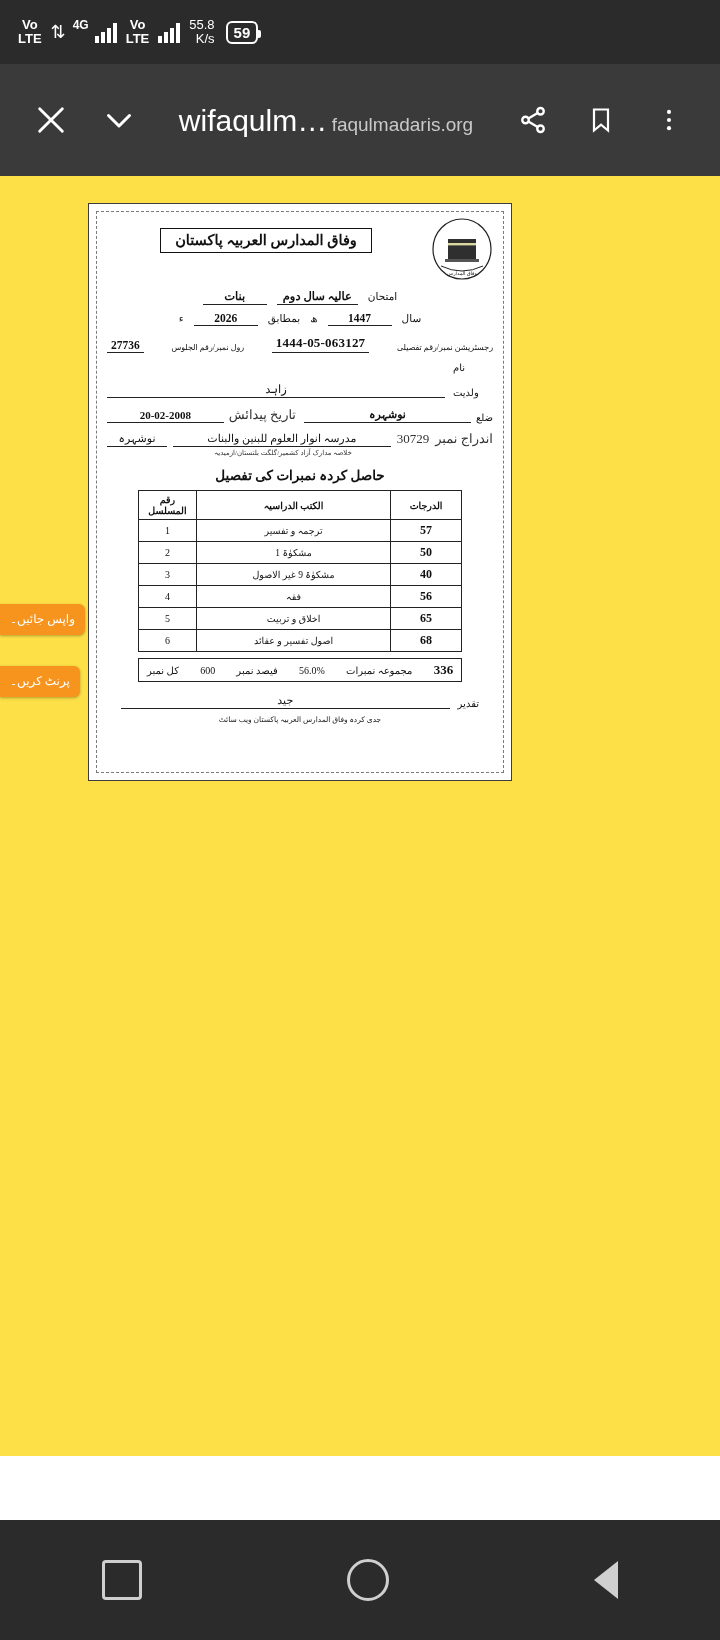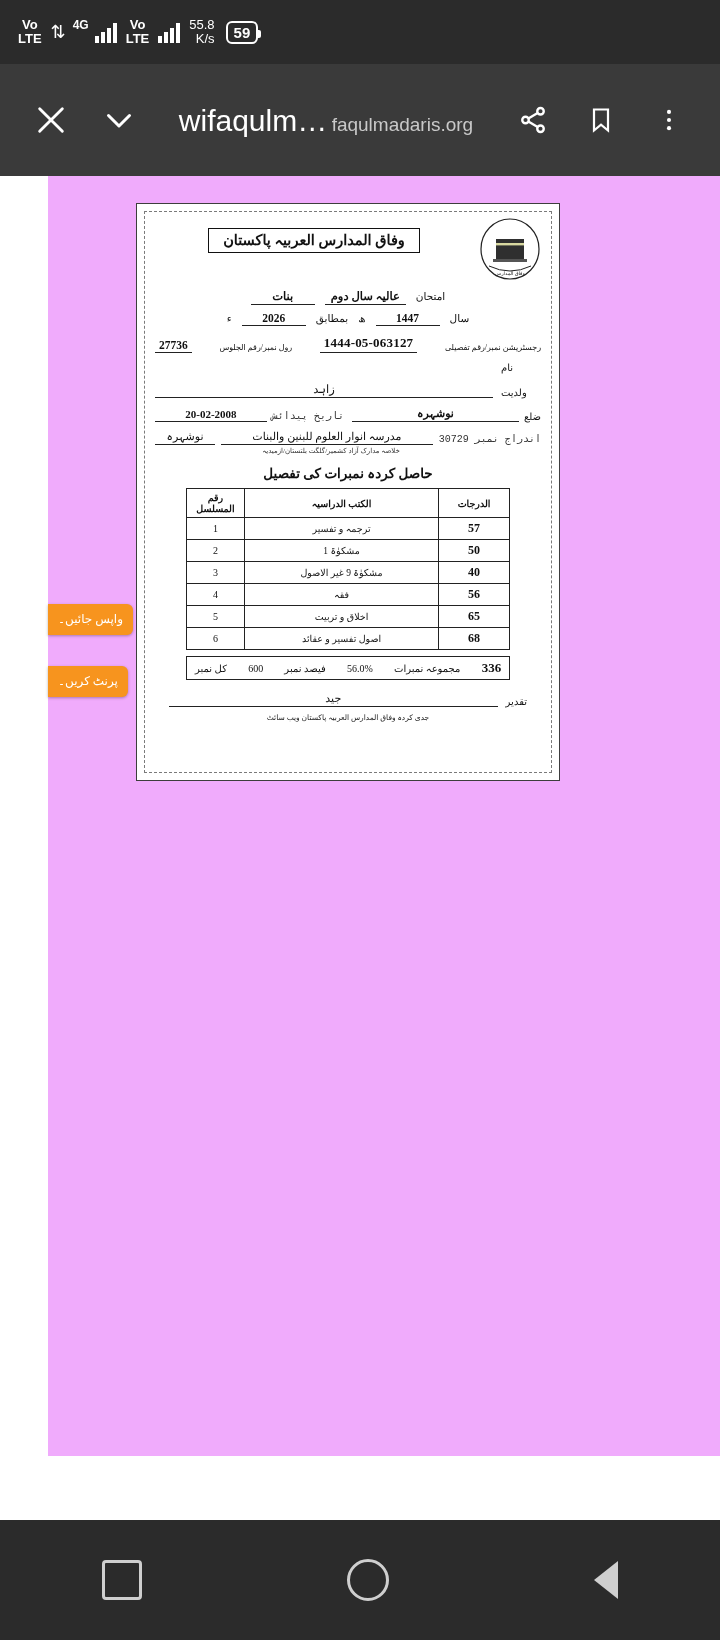--- a/index.html
+++ b/index.html
@@ -155,23 +155,22 @@
   .bb-url {
     font-size: 19px;
     color: #c9c9c9;
     margin-top: 4px;
     white-space: nowrap;
   }
 
   
   .content {
     position: relative;
-    background: #f0abfc;
+    background: #fde047;
     height: 1280px;
-    margin-left: 48px;
   }
 
   .doc {
     position: absolute;
     left: 88px;
     top: 27px;
     width: 424px;
     height: 578px;
     border: 1px solid #3d3d3d;
     background: #ffffff;
@@ -296,21 +295,21 @@
     gap: 5px;
   }
   .field-3 .seg .v {
     flex: 1;
     border-bottom: 1px solid #222;
     text-align: center;
     font-size: 11px;
     font-weight: 700;
     padding-bottom: 1px;
   }
-  .sublbl { font-size: 10px; color: #333; font-family: Liberation Mono, monospace; }
+  .sublbl { font-size: 13px; color: #333; }
 
   .inst-row {
     display: flex;
     align-items: flex-end;
     gap: 6px;
     margin-top: 8px;
     font-size: 9px;
   }
   .inst-row .iv {
     flex: 1;

